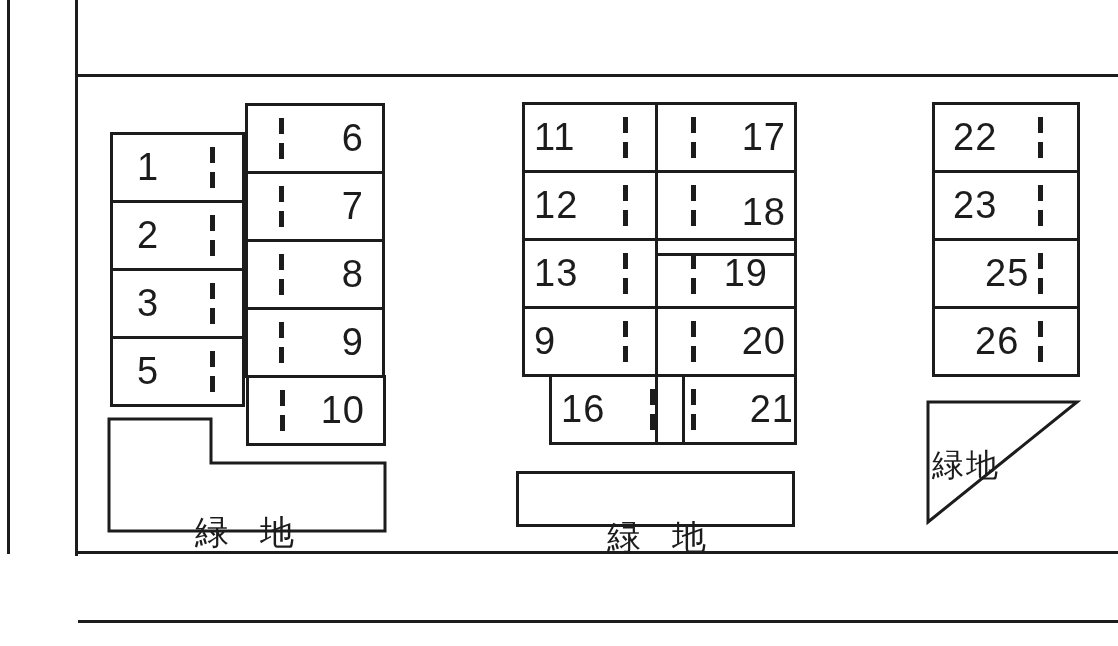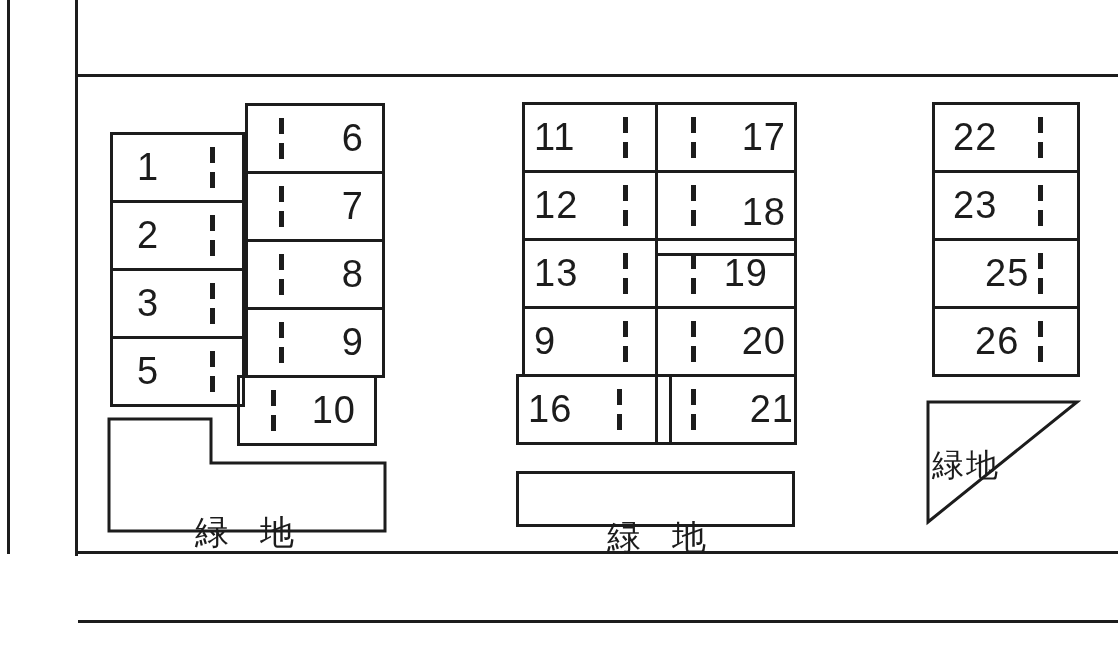--- a/index.html
+++ b/index.html
@@ -114,41 +114,41 @@
         <div class="stall-dash" style="left: 31px; top: 12px;"></div>
       </div>
       <div class="stall" style="left: 245px; top: 239px; width: 140px; height: 71px;">
         <span class="stall-number" style="right: 18px;">8</span>
         <div class="stall-dash" style="left: 31px; top: 12px;"></div>
       </div>
       <div class="stall" style="left: 245px; top: 307px; width: 140px; height: 71px;">
         <span class="stall-number" style="right: 18px;">9</span>
         <div class="stall-dash" style="left: 31px; top: 12px;"></div>
       </div>
-      <div class="stall" style="left: 237px; top: 375px; width: 140px; height: 71px;">
+      <div class="stall" style="left: 246px; top: 375px; width: 140px; height: 71px;">
         <span class="stall-number" style="right: 18px;">10</span>
         <div class="stall-dash" style="left: 31px; top: 12px;"></div>
       </div>
       <div class="stall" style="left: 522px; top: 102px; width: 136px; height: 71px;">
         <span class="stall-number" style="left: 9px;">11</span>
         <div class="stall-dash" style="left: 98px; top: 12px;"></div>
       </div>
       <div class="stall" style="left: 522px; top: 170px; width: 136px; height: 71px;">
         <span class="stall-number" style="left: 9px;">12</span>
         <div class="stall-dash" style="left: 98px; top: 12px;"></div>
       </div>
       <div class="stall" style="left: 522px; top: 238px; width: 136px; height: 71px;">
         <span class="stall-number" style="left: 9px;">13</span>
         <div class="stall-dash" style="left: 98px; top: 12px;"></div>
       </div>
       <div class="stall" style="left: 522px; top: 306px; width: 136px; height: 71px;">
         <span class="stall-number" style="left: 9px;">9</span>
         <div class="stall-dash" style="left: 98px; top: 12px;"></div>
       </div>
-      <div class="stall" style="left: 516px; top: 374px; width: 156px; height: 71px;">
+      <div class="stall" style="left: 549px; top: 374px; width: 136px; height: 71px;">
         <span class="stall-number" style="left: 9px;">16</span>
         <div class="stall-dash" style="left: 98px; top: 12px;"></div>
       </div>
       <div class="stall" style="left: 655px; top: 102px; width: 142px; height: 71px;">
         <span class="stall-number" style="right: 8px;">17</span>
         <div class="stall-dash" style="left: 33px; top: 12px;"></div>
       </div>
       <div class="stall" style="left: 655px; top: 170px; width: 142px; height: 86px;">
         <span class="stall-number" style="right: 8px;">18</span>
         <div class="stall-dash" style="left: 33px; top: 12px;"></div>

